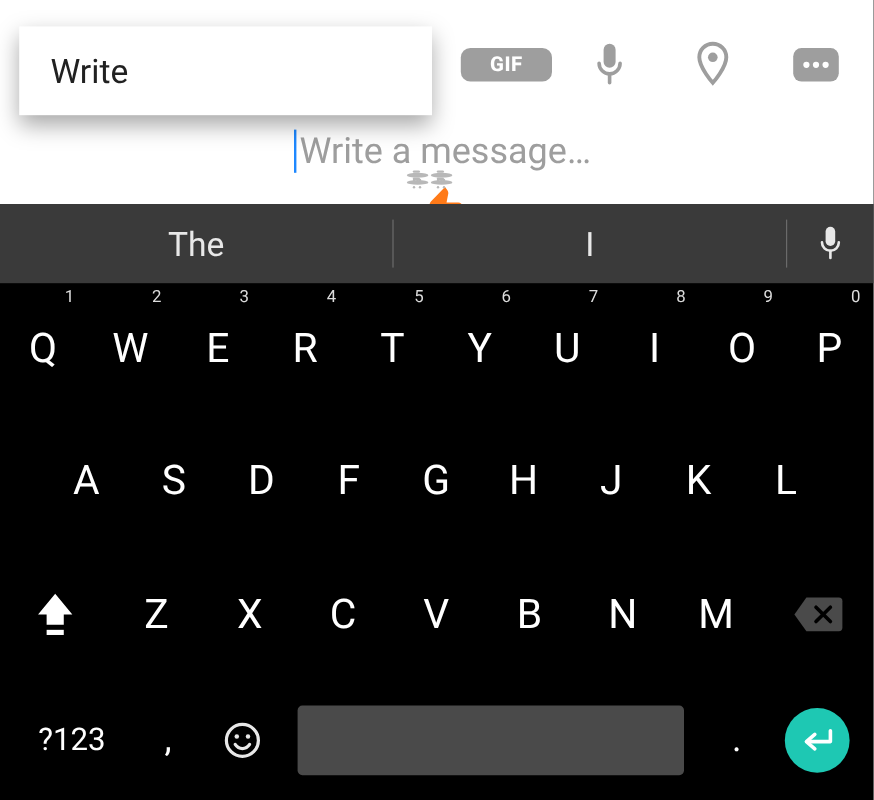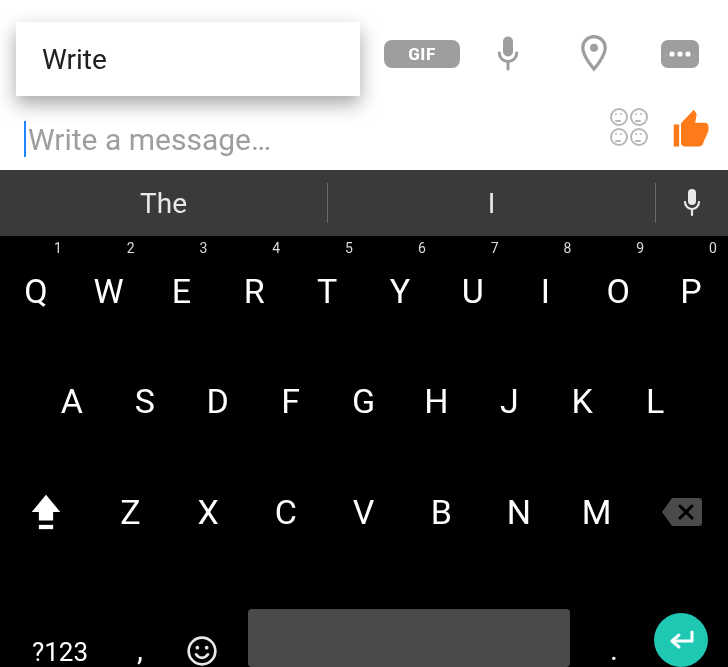--- a/index.html
+++ b/index.html
@@ -13,21 +13,21 @@
 
   
   .paste-pop {
     position: absolute; left: 16px; top: 22px; width: 344px; height: 74px;
     background: #fff; box-shadow: 0 8px 18px rgba(0,0,0,.35);
     display: flex; align-items: center; padding-left: 26px;
     font-size: 28px; color: #212121; z-index: 10;
   }
 
   
-  .input-row { height: 62px; display: flex; padding: 0 14px 0 24px; }
+  .input-row { height: 62px; display: flex; align-items: center; padding: 0 14px 0 24px; flex-direction: column; }
   .input-wrap { flex: 1; display: flex; align-items: center; }
   .cursor { width: 2px; height: 36px; background: #1e88ff; margin-right: 2px; }
   .placeholder { color: #9e9e9e; font-size: 30px; }
   .emoji-grid { width: 38px; height: 38px; display: grid; grid-template-columns: 1fr 1fr; grid-template-rows: 1fr 1fr; gap: 2px; margin-right: 22px; }
   .emoji-grid span { border: 2px solid #b8b8b8; border-radius: 50%; position: relative; }
   .emoji-grid span::before, .emoji-grid span::after { content: ""; position: absolute; background: #b8b8b8; }
   .emoji-grid span::before { width: 2px; height: 2px; top: 3px; left: 3px; border-radius: 50%; box-shadow: 5px 0 0 #b8b8b8; }
   .emoji-grid span::after { width: 6px; height: 2px; bottom: 2px; left: 3px; border-radius: 1px; }
   .thumb { color: #ff7a18; cursor: pointer; }
 
@@ -40,21 +40,21 @@
   .sugg-item { flex: 1; text-align: center; position: relative; cursor: pointer; }
   .sugg-sep { width: 1px; height: 40px; background: #6a6a6a; }
   .sugg-mic { width: 72px; display: flex; align-items: center; justify-content: center; color: #e8e8e8; cursor: pointer; }
 
   .krow { flex: 1; display: flex; align-items: center; }
   .kkey { flex: 1; display: flex; justify-content: center; align-items: center; font-size: 34px; font-weight: 400; position: relative; height: 100%; cursor: pointer; letter-spacing: 1px; }
   .kkey .num { position: absolute; top: 4px; right: 10px; font-size: 14px; color: #dcdcdc; }
   .r2 { padding: 0 36px; }
   .r3 { padding: 0 0px; }
   .shift, .back { width: 92px; flex: none; display: flex; align-items: center; justify-content: center; cursor: pointer; height: 100%; }
-  .r4 { display: flex; align-items: flex-end; height: 100px; padding: 0 10px; }
+  .r4 { display: flex; align-items: center; height: 100px; padding: 0 10px; }
   .k-sym { width: 100px; font-size: 26px; text-align:center; cursor: pointer; }
   .k-punc { width: 60px; font-size: 30px; text-align: center; cursor: pointer; }
   .k-emoji { width: 64px; display: flex; align-items: center; justify-content: center; cursor: pointer; }
   .space { flex: 1; margin: 0 14px; }
   .space-inner { background: #4a4a4a; height: 58px; border-radius: 4px; }
   .enter { width: 74px; display: flex; align-items: center; justify-content: center; cursor: pointer; }
   .enter-circle { width: 54px; height: 54px; border-radius: 50%; background: #1ec8b3; display: flex; align-items: center; justify-content: center; }
 </style>
 </head>
 <body>

